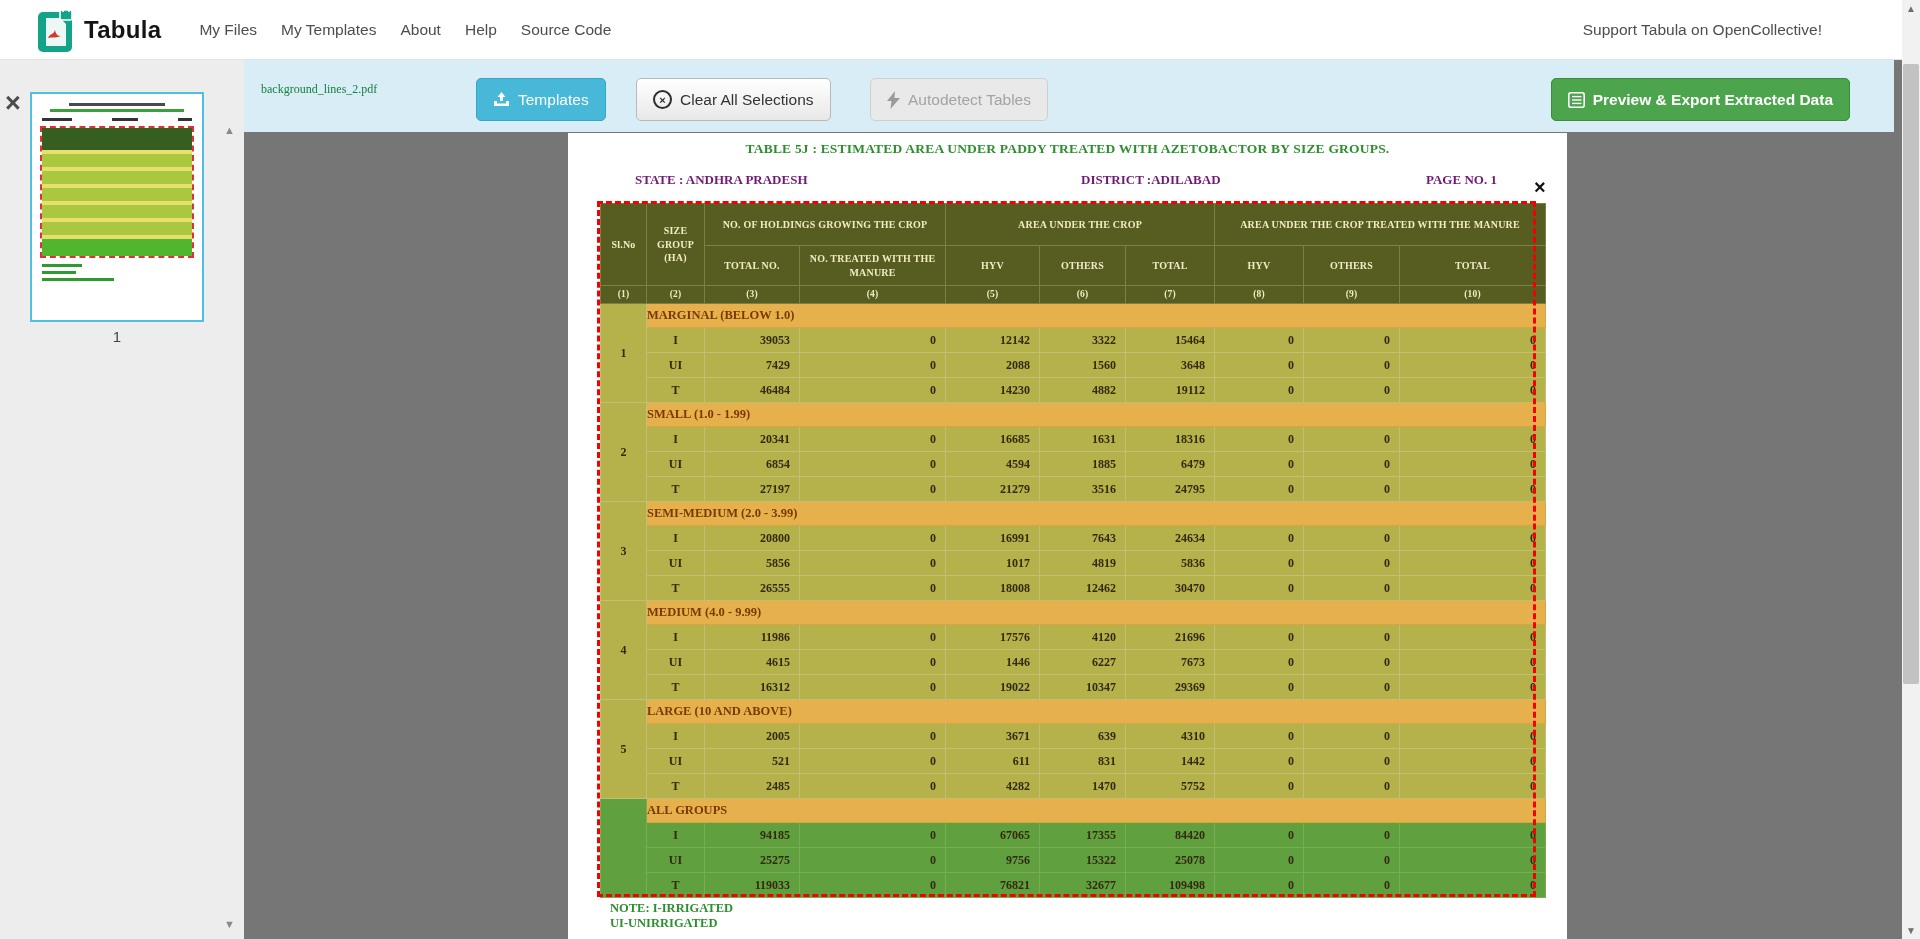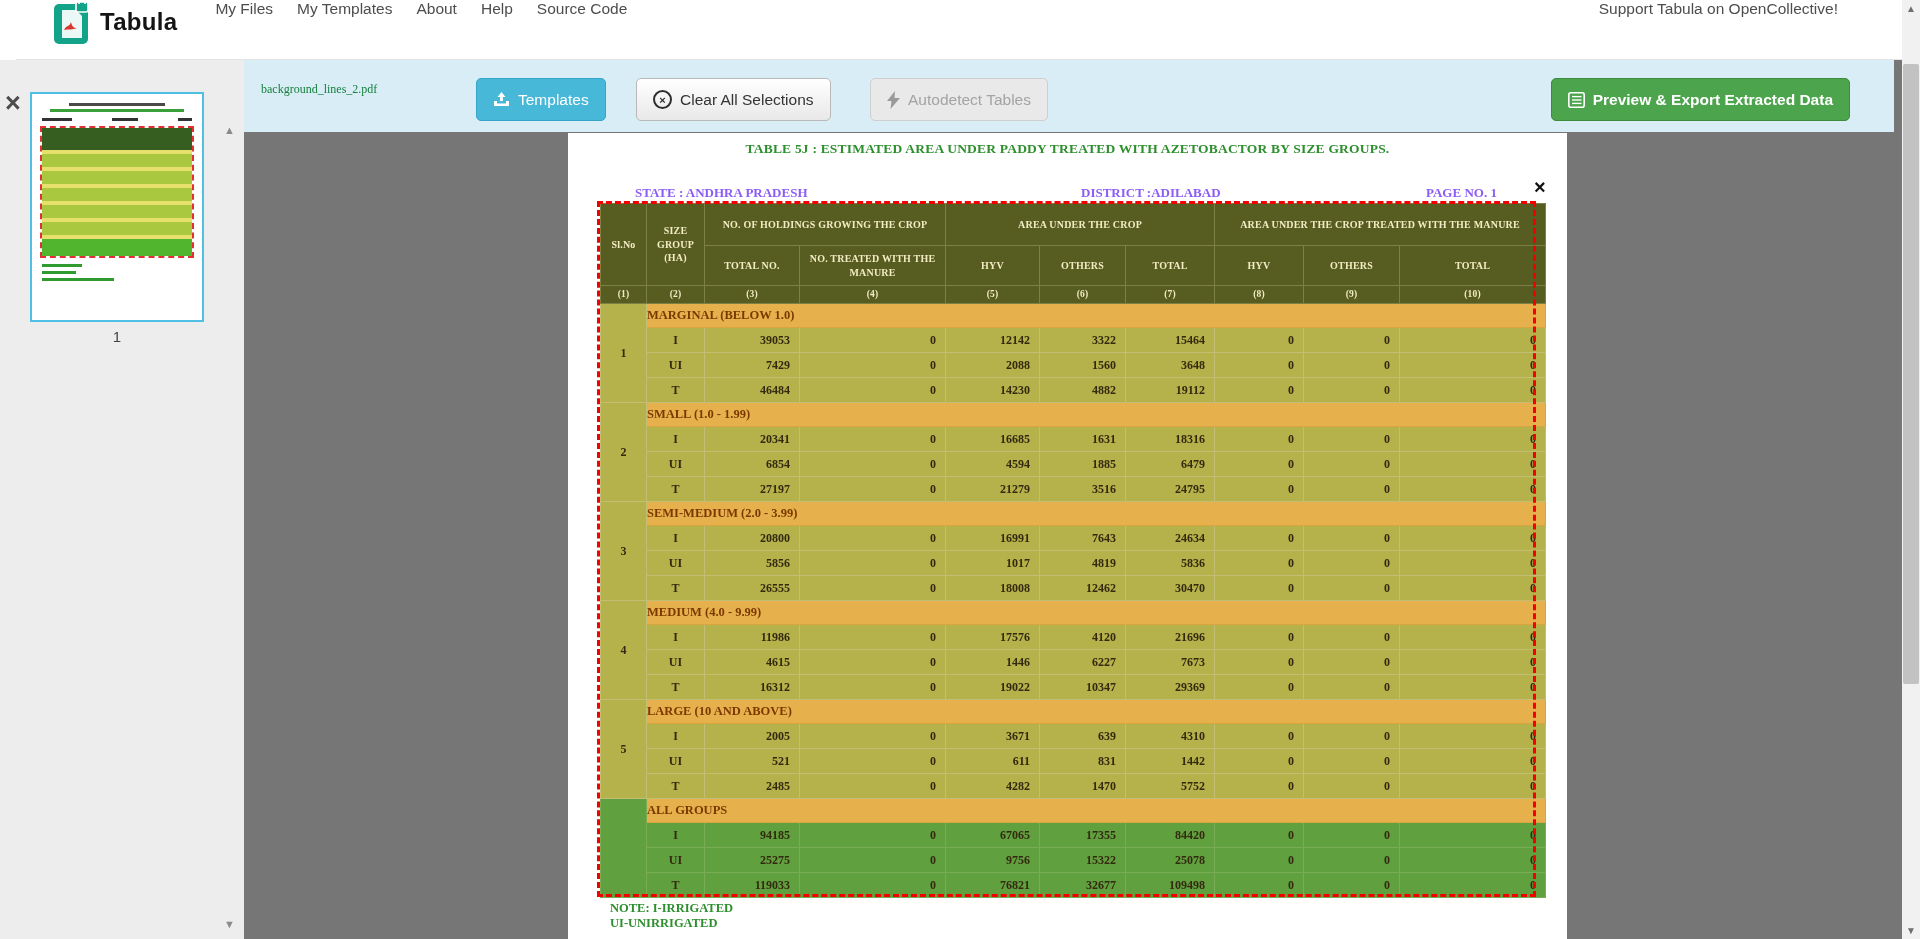--- a/index.html
+++ b/index.html
@@ -1,21 +1,21 @@
 <!DOCTYPE html>
 <html><head>
 <meta charset="utf-8">
 <style>
   * { margin:0; padding:0; box-sizing:border-box; }
   html,body { width:1920px; height:939px; overflow:hidden; font-family:"Liberation Sans",sans-serif; background:#fff; }
   body { position:relative; }
 
   
-  .navbar { position:absolute; left:16px; top:0; width:1902px; height:60px; background:#fff;
-            border-bottom:1px solid #e4e4e4; display:flex; align-items:flex-start; z-index:5; }
+  .navbar { position:absolute; left:0; top:0; width:1902px; height:60px; background:#fff;
+            border-bottom:1px solid #e4e4e4; display:flex; align-items:center; z-index:5; }
   .brand-wrap { display:flex; align-items:center; margin-left:38px; }
   .brand-logo { width:38px; height:44px; }
   .brand-name { font-size:24px; font-weight:bold; color:#141414; margin-left:8px; letter-spacing:0.3px; }
   .nav-links { display:flex; align-items:center; margin-left:38px; gap:24px; }
   .nav-links a { text-decoration:none; color:#4d4d4d; font-size:15.5px; cursor:pointer; }
   .support-link { position:absolute; right:80px; color:#4d4d4d; font-size:15.5px; text-decoration:none; }
 
   
   .sidebar { position:absolute; left:0; top:60px; width:244px; height:879px; background:#ededed; }
   .sb-scroll-up { position:absolute; left:224px; top:64px; font-size:11px; color:#8a8a8a; cursor:pointer; }
@@ -52,21 +52,21 @@
   .btn-auto { left:626px; background:#e9e9e9; border-color:#cfcfcf; color:#a3a3a3; cursor:default; }
   .btn-export { right:44px; background:#4ca44c; border-color:#3d8b3d; color:#fff; font-weight:bold; }
   .circle-x { display:inline-flex; width:19px; height:19px; border:2px solid #2e2e2e; border-radius:50%;
               align-items:center; justify-content:center; font-size:11px; font-weight:bold; color:#2e2e2e; }
 
   
   .pdf-page { position:absolute; left:324px; top:73px; width:999px; height:806px; background:#fff;
               font-family:"Liberation Serif",serif; font-weight:bold; }
   .pdf-title { position:absolute; left:0; top:8px; width:100%; text-align:center;
                color:#2d8f2d; font-size:13.5px; letter-spacing:0.2px; }
-  .pdf-meta { position:absolute; top:52px; font-size:13px; color:#8b5cf6; }
+  .pdf-meta { position:absolute; top:39px; font-size:13px; color:#701a75; }
   .meta-state { left:67px; } .meta-district { left:513px; } .meta-page { left:858px; }
   .sel-close { position:absolute; left:966px; top:44px; font-size:20px; font-weight:bold; color:#111;
                background:none; border:none; cursor:pointer; font-family:"Liberation Sans",sans-serif; line-height:1; }
   .selection { position:absolute; left:29px; top:68px; width:939px; height:696px;
                border:3px dashed #f40000; z-index:3; cursor:move; }
   .pdf-notes { position:absolute; left:42px; top:768px; color:#2d8f2d; font-size:12.5px; }
   .pdf-notes .n2 { }
 
   
   #data-table { position:absolute; left:32px; top:70px; width:945px; border-collapse:collapse;

